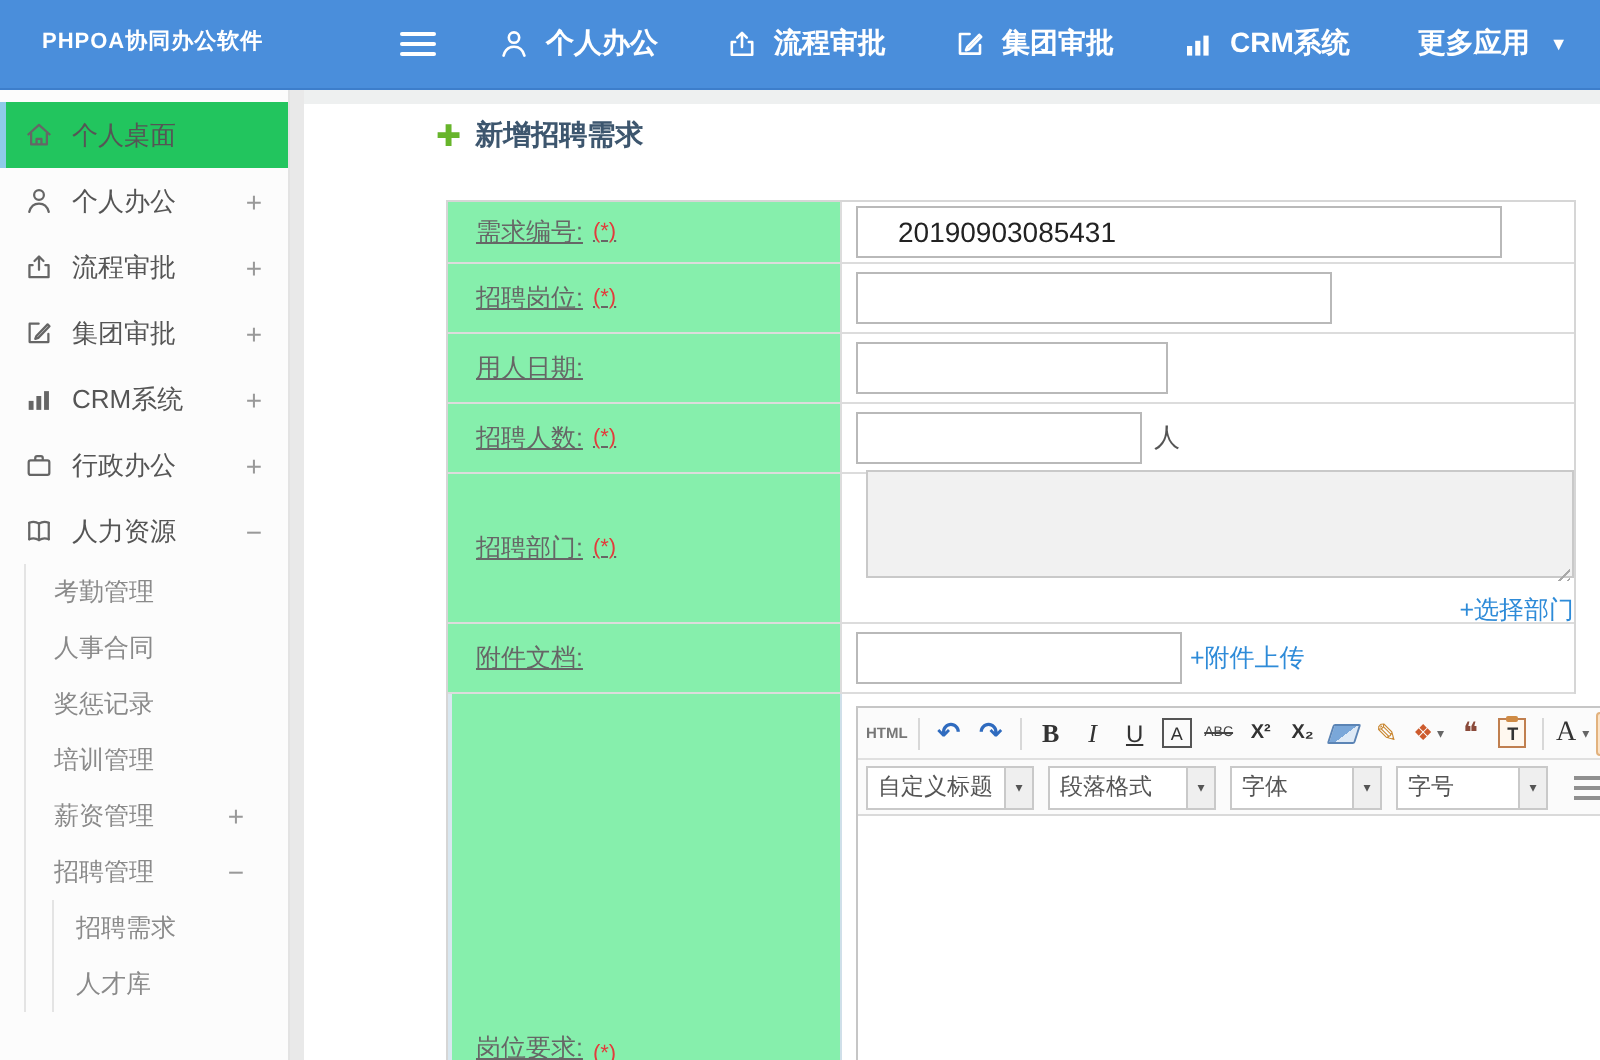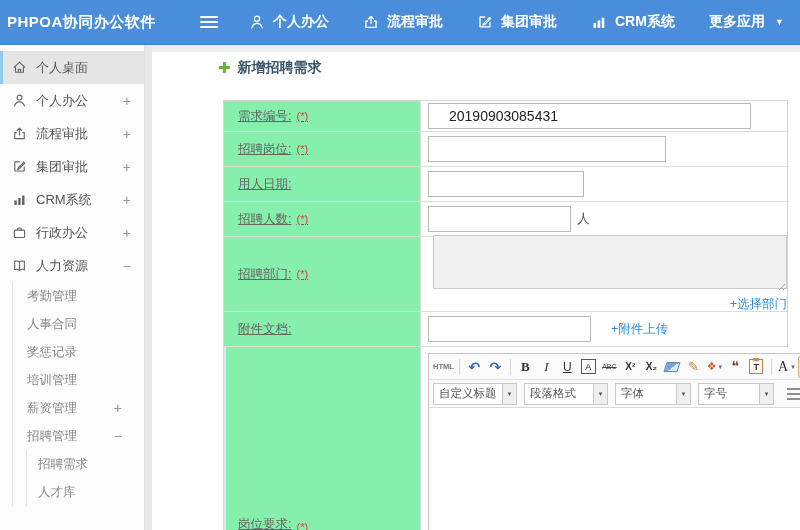--- a/index.html
+++ b/index.html
@@ -2,39 +2,39 @@
 <html><head>
 <meta charset="utf-8">
 <style>
   html,body{margin:0;padding:0;width:800px;height:530px;overflow:hidden;
     font-family:"Liberation Sans","DejaVu Sans",sans-serif;background:#fff;}
   #page{position:relative;width:800px;height:530px;overflow:hidden;}
 
   
   .topbar{position:absolute;left:0;top:0;width:800px;height:45px;background:#4a8edb;
     border-bottom:1px solid #3d7ecb;box-sizing:border-box;}
-  .brand{position:absolute;left:7px;top:0;line-height:43px;color:#fff;font-size:15px;
+  .brand{position:absolute;left:21px;top:0;line-height:43px;color:#fff;font-size:11px;
     font-weight:bold;letter-spacing:.5px;white-space:nowrap;}
   .hamburger{position:absolute;left:200px;top:16px;width:18px;cursor:pointer;}
   .hamburger i{display:block;height:2px;background:#fff;border-radius:1px;margin-bottom:3px;}
   .topnav{position:absolute;left:232px;top:0;height:44px;display:flex;align-items:center;}
   .nav-item{display:flex;align-items:center;gap:8px;color:#fff;font-size:14px;font-weight:bold;
     padding:0 17px;cursor:pointer;white-space:nowrap;}
   .nav-item svg{width:16px;height:16px;}
   .caret{font-size:9px;color:#fff;margin-left:2px;}
 
   
   .sidebar{position:absolute;left:0;top:45px;width:145px;bottom:0;background:#fcfcfc;
     border-right:1px solid #e3e3e3;box-sizing:border-box;padding-top:6px;overflow:hidden;}
   .scroll-strip{position:absolute;left:145px;top:45px;width:7px;bottom:0;background:#e9e9e9;}
   .side-item{position:relative;height:33px;display:flex;align-items:center;padding-left:12px;
     color:#555;font-size:13px;cursor:pointer;white-space:nowrap;}
   .side-item svg{width:15px;height:15px;margin-right:9px;color:#666;flex:none;}
   .side-item .toggle{position:absolute;right:13px;color:#999;font-size:14px;font-weight:400;}
-  .side-item.active{background:#e5e5e5;border-left:3px solid #8ecbe8;padding-left:9px;}
+  .side-item.active{background:#22c55e;border-left:3px solid #8ecbe8;padding-left:9px;}
   .sub2{margin-left:12px;border-left:1px solid #e4e4e4;}
   .sub2 .side-item{height:28px;font-size:12.5px;color:#8a8a8a;padding-left:14px;}
   .sub2 .side-item .toggle{right:22px;}
   .sub3{margin-left:13px;border-left:1px solid #e4e4e4;}
   .sub3 .side-item{padding-left:11px;}
 
   
   .main{position:absolute;left:152px;top:45px;right:0;bottom:0;background:#fff;}
   .main-topstrip{height:7px;background:#eef0f0;}
   .page-title{position:absolute;left:66px;top:14px;display:flex;align-items:center;gap:7px;
@@ -57,21 +57,21 @@
   .ti-big{font-size:14px;padding-left:20px;}
   .suffix{margin-left:6px;color:#555;font-size:13px;}
   .blue-link{color:#2e8bd8;font-size:12.5px;text-decoration:none;cursor:pointer;white-space:nowrap;}
   .col{flex-direction:column;align-items:flex-end;justify-content:center;gap:3px;}
   .ta-wrap{position:relative;}
   .ta{width:348px;height:48px;background:#f1f1f1;border:1px solid #c9c9c9;resize:none;
     font-family:inherit;}
   .ta-corner{position:absolute;right:2px;bottom:3px;width:9px;height:9px;
     background:repeating-linear-gradient(135deg,transparent 0 2px,#a8a8a8 2px 3px);
     clip-path:polygon(100% 0,0 100%,100% 100%);pointer-events:none;}
-  .attach-link{margin-left:20px;}
+  .attach-link{margin-left:4px;}
 
   
   .editor-row{height:200px;border-bottom:none;}
   .editor-row .flabel{align-items:flex-end;padding-bottom:14px;border-right:1px solid #cfdfe9;
     box-shadow:inset 2px 0 0 #d9e7f0;}
   .editor-row .fvalue{align-items:flex-start;padding-top:6px;}
 
   .editor{position:relative;z-index:2;width:415px;border:1px solid #c6c6c6;background:#fff;}
   .toolbar{display:flex;align-items:center;height:25px;padding:0 4px;background:#fbfbfb;
     border-bottom:1px solid #e0e0e0;gap:2px;overflow:hidden;}

